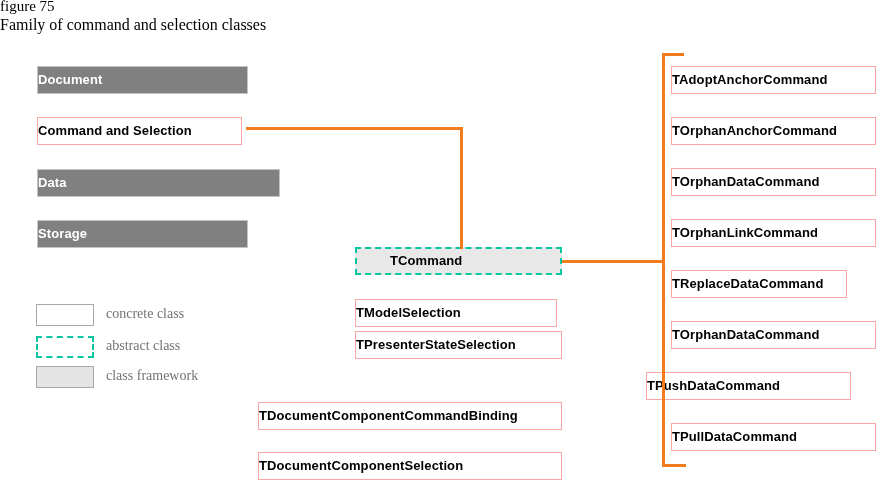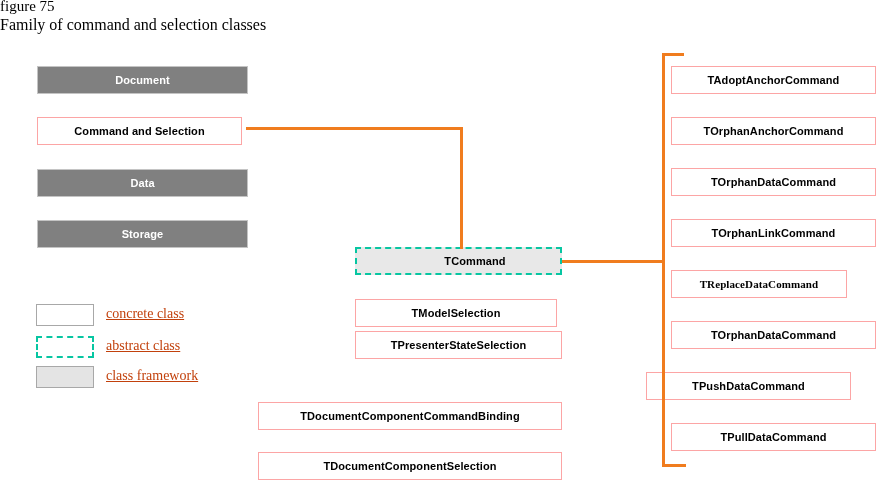--- a/index.html
+++ b/index.html
@@ -26,24 +26,23 @@
   }
   #caption-figure { top: -2px;  font-size: 15px; }
   #caption-title  { top: 16px;  font-size: 16px; }
 
   
   .node {
     position: absolute;
     box-sizing: border-box;
     height: 28px;
     line-height: 26px;
-    font-size: 11px;
+    font-size: 13px;
     font-weight: bold;
     letter-spacing: .1px;
-    text-align: center;
     white-space: nowrap;
     background: #ffffff;
     border: 1px solid #b0b0b0;
     color: #000000;
   }
   .node .shadow {
     position: absolute;
     left: 5px;
     top: 5px;
     width: 100%;
@@ -124,23 +123,22 @@
   .sw-other {
     background: #e4e4e4;
     border: 1px solid #a8a8a8;
   }
   .legend-text {
     position: absolute;
     left: 70px;
     top: 2px;
     font-family: "Liberation Serif", serif;
     font-size: 14px;
-    color: #c2410c;
+    color: #737373;
     white-space: nowrap;
-    text-decoration: underline;
   }
 </style>
 </head>
 <body>
 
 <div id="canvas">
 
   <div class="caption" id="caption-figure">figure 75</div>
   <div class="caption" id="caption-title">Family of command and selection classes</div>
 
@@ -155,21 +153,21 @@
   <div class="node framework" style="left:37px; top:66px; width:211px;">
     <span class="shadow"></span>
     <span class="lbl">Document</span>
   </div>
 
   <div class="node concrete" style="left:37px; top:117px; width:205px;">
     <span class="shadow"></span>
     <span class="lbl">Command and Selection</span>
   </div>
 
-  <div class="node framework" style="left:37px; top:169px; width:211px;">
+  <div class="node framework" style="left:37px; top:169px; width:243px;">
     <span class="shadow"></span>
     <span class="lbl">Data</span>
   </div>
 
   <div class="node framework" style="left:37px; top:220px; width:211px;">
     <span class="shadow"></span>
     <span class="lbl">Storage</span>
   </div>
 
   <div class="node abstract" style="left:355px; top:247px; width:207px;padding-left:33px;">
@@ -210,21 +208,21 @@
   <div class="node concrete" style="left:671px; top:168px; width:205px;">
     <span class="shadow"></span>
     <span class="lbl">TOrphanDataCommand</span>
   </div>
 
   <div class="node concrete" style="left:671px; top:219px; width:205px;">
     <span class="shadow"></span>
     <span class="lbl">TOrphanLinkCommand</span>
   </div>
 
-  <div class="node concrete" style="left:671px; top:270px; width:176px;font-family:Liberation Serif, serif;">
+  <div class="node concrete" style="left:671px; top:270px; width:176px;">
     <span class="shadow"></span>
     <span class="lbl">TReplaceDataCommand</span>
   </div>
 
   <div class="node concrete" style="left:671px; top:321px; width:205px;">
     <span class="shadow"></span>
     <span class="lbl">TOrphanDataCommand</span>
   </div>
 
   <div class="node concrete" style="left:646px; top:372px; width:205px;">

